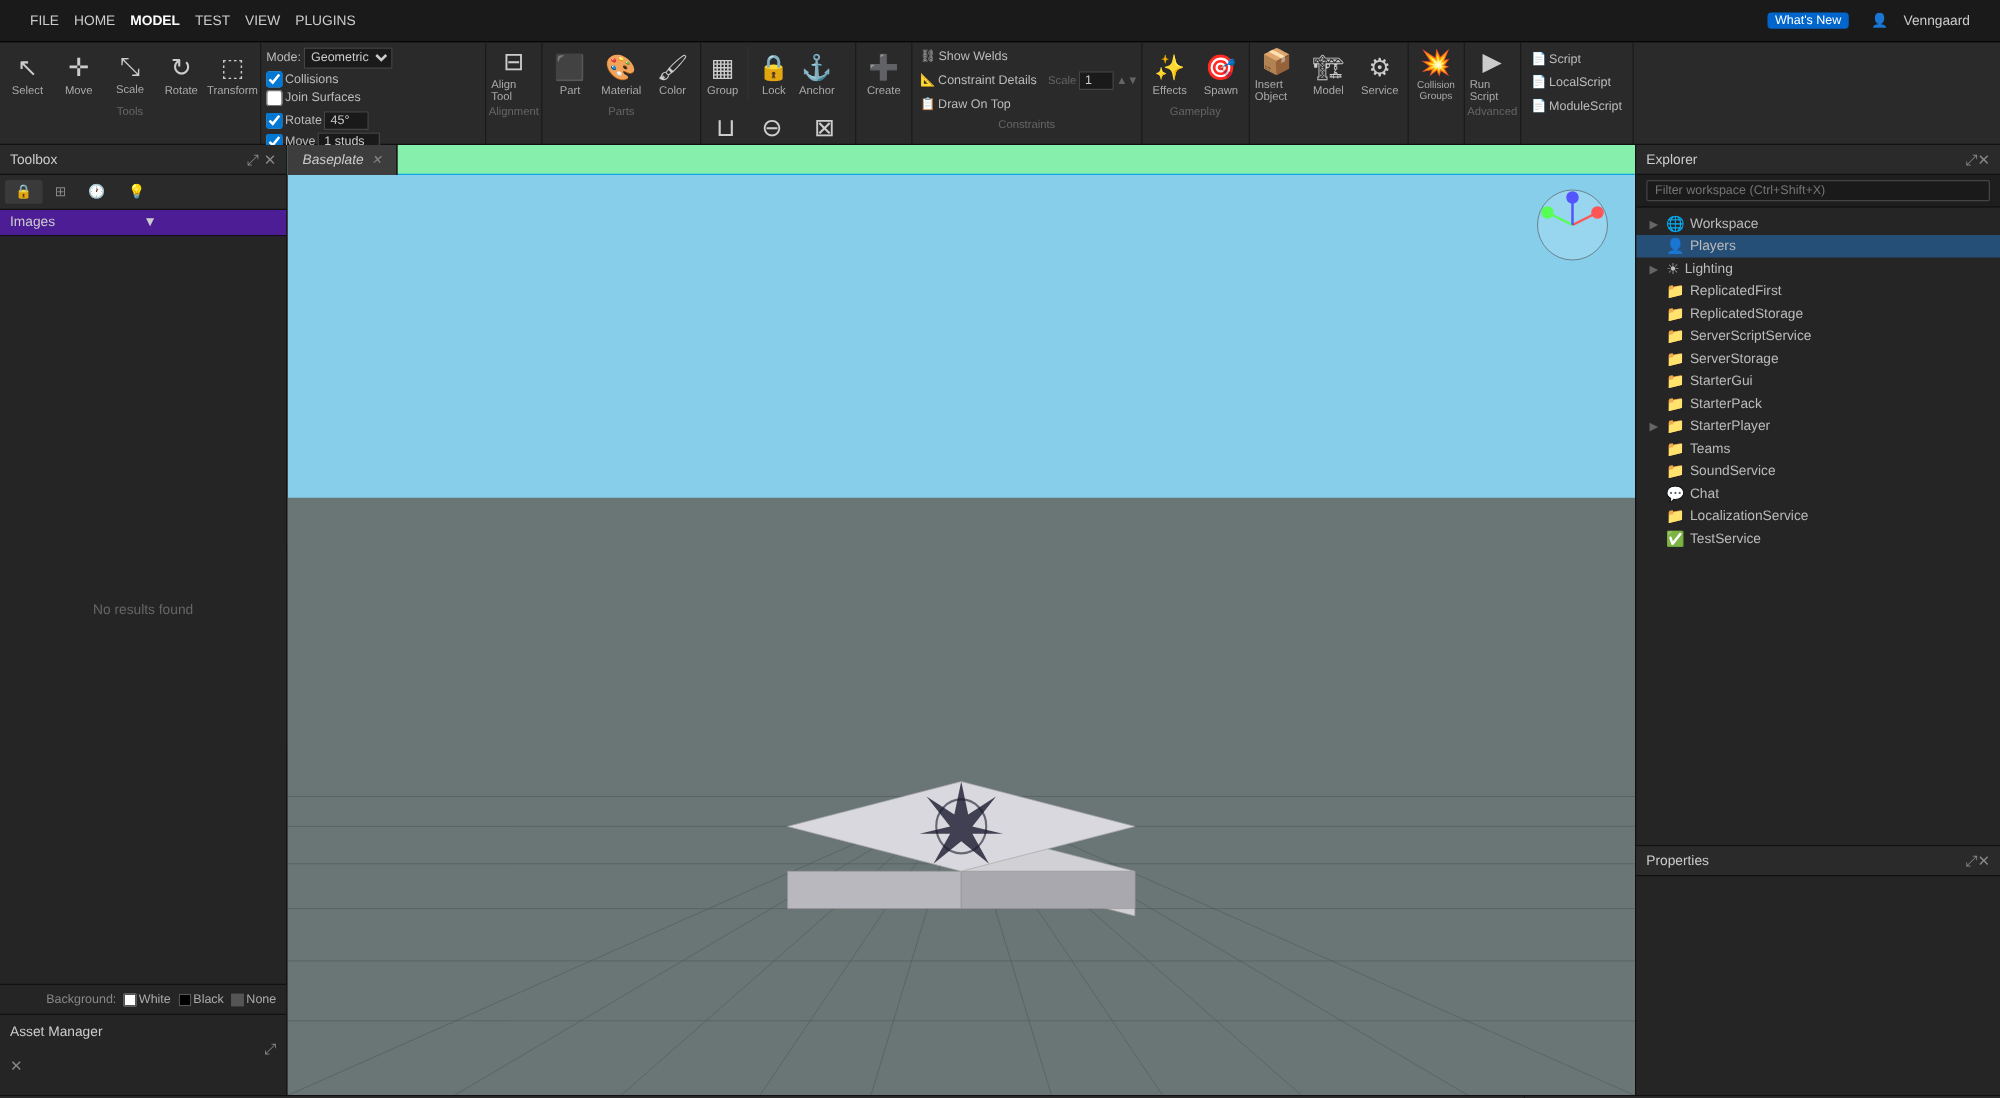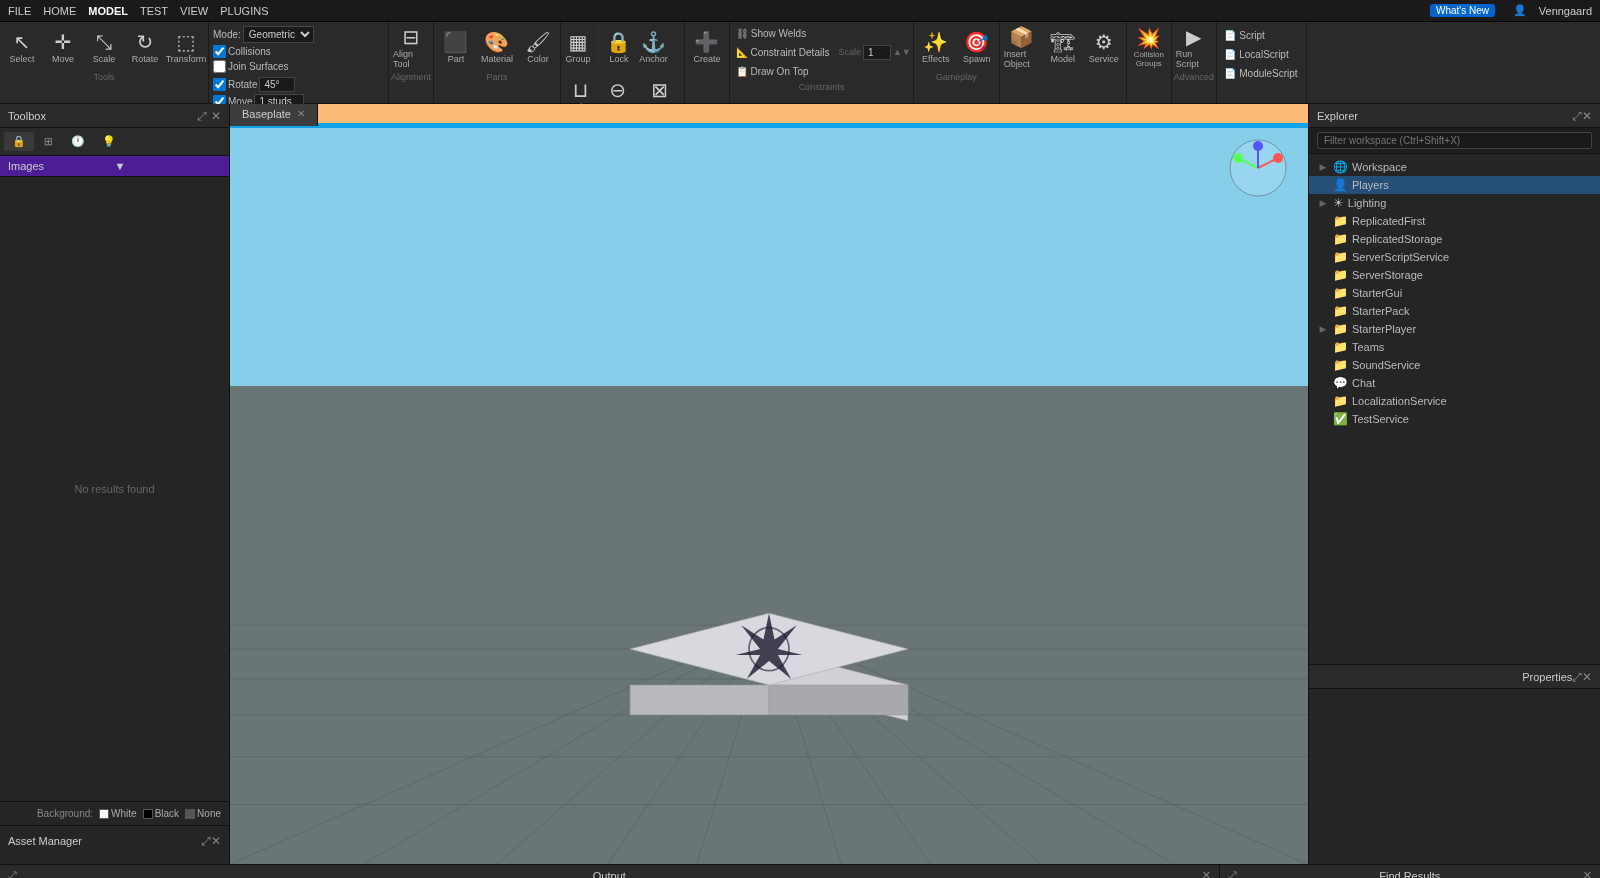--- a/index.html
+++ b/index.html
@@ -1,21 +1,21 @@
 <!DOCTYPE html>
 <html><head>
   <meta charset="utf-8">
   <style>
     * { margin: 0; padding: 0; box-sizing: border-box; }
     body { width: 1600px; height: 878px; overflow: hidden; background: #2d2d2d; font-family: 'Segoe UI', Arial, sans-serif; font-size: 11px; color: #ccc; }
 
     
     #menu-bar {
-      height: 22px; background: #1a1a1a; display: flex; align-items: center;
-      padding: 0 8px; gap: 12px; border-bottom: 1px solid #000;
+      height: 34px; background: #1a1a1a; display: flex; align-items: center;
+      padding: 0 24px; gap: 12px; border-bottom: 1px solid #000;
     }
     #menu-bar span { font-size: 11px; color: #ccc; cursor: pointer; }
     #whats-new-btn {
       margin-left: auto; background: #0066cc; color: #fff; padding: 1px 6px;
       border-radius: 3px; font-size: 10px; cursor: pointer;
     }
     #user-info { color: #ccc; font-size: 10px; }
 
     
     #toolbar {
@@ -46,33 +46,34 @@
     #bg-controls { padding: 6px 8px; display: flex; align-items: center; gap: 6px; background: #252525; border-top: 1px solid #111; justify-content: flex-end; }
     .bg-label { font-size: 10px; color: #888; }
     .bg-option { display: flex; align-items: center; gap: 2px; font-size: 10px; color: #aaa; cursor: pointer; }
     .bg-swatch { width: 10px; height: 10px; border: 1px solid #555; }
     .bg-swatch.white { background: #fff; }
     .bg-swatch.black { background: #000; }
     .bg-swatch.none { background: #555; }
 
     
     #asset-manager { background: #252525; border-top: 1px solid #111; padding: 8px; }
-    #asset-manager-header { display: flex; align-items: center; margin-bottom: 8px; }
+    #asset-manager-header { display: flex; margin-bottom: 8px; flex-direction: column; }
     #asset-manager-title { flex: 1; font-size: 11px; color: #ccc; }
     #asset-manager-body { text-align: center; color: #888; font-size: 11px; line-height: 1.5; padding: 10px 0; }
     #publish-btn {
       display: block; margin: 8px auto 0; background: #0078d4; color: #fff;
       border: none; padding: 5px 20px; border-radius: 3px; cursor: pointer; font-size: 11px;
     }
 
     
     #viewport { flex: 1; background: #4a4a4a; position: relative; overflow: hidden; }
     #viewport-tab-bar {
-      height: 24px; background: #fdba74; display: flex; align-items: center;
-      border-bottom: 5px solid #0ea5e9;
+      height: 24px; background: #86efac; display: flex; align-items: center;
+      border-bottom: 1px solid #0ea5e9;
+      font-style: italic;
     }
     .viewport-tab {
       height: 24px; padding: 0 12px; display: flex; align-items: center;
       gap: 6px; background: #3d3d3d; border-right: 1px solid #111;
       font-size: 11px; color: #ccc; cursor: pointer;
     }
     .viewport-tab .close { color: #888; font-size: 10px; }
     #viewport-canvas {
       width: 100%; height: calc(100% - 24px); position: relative; overflow: hidden;
     }
@@ -111,21 +112,21 @@
     .tree-item .expand { width: 12px; text-align: center; color: #666; font-size: 9px; }
     .tree-item .icon { font-size: 12px; }
     .tree-item.highlighted { background: #264f78; }
 
     
     #properties-panel { height: 200px; background: #252525; border-top: 1px solid #111; }
     #properties-header {
       height: 24px; background: #2a2a2a; border-bottom: 1px solid #111;
       display: flex; align-items: center; padding: 0 8px;
     }
-    #properties-title { flex: 1; font-size: 11px; color: #ccc; text-align: right; }
+    #properties-title { flex: 1; font-size: 11px; color: #ccc; }
     #properties-filter { padding: 4px 8px; background: #1e1e1e; }
     #properties-filter input {
       width: 100%; background: #1a1a1a; border: 1px solid #444; color: #ccc;
       padding: 2px 6px; font-size: 10px; border-radius: 2px;
     }
 
     
     #bottom-panels { height: 175px; display: flex; border-top: 1px solid #111; }
     #output-panel { flex: 1; background: #1e1e1e; border-right: 1px solid #111; display: flex; flex-direction: column; }
     #output-header {

